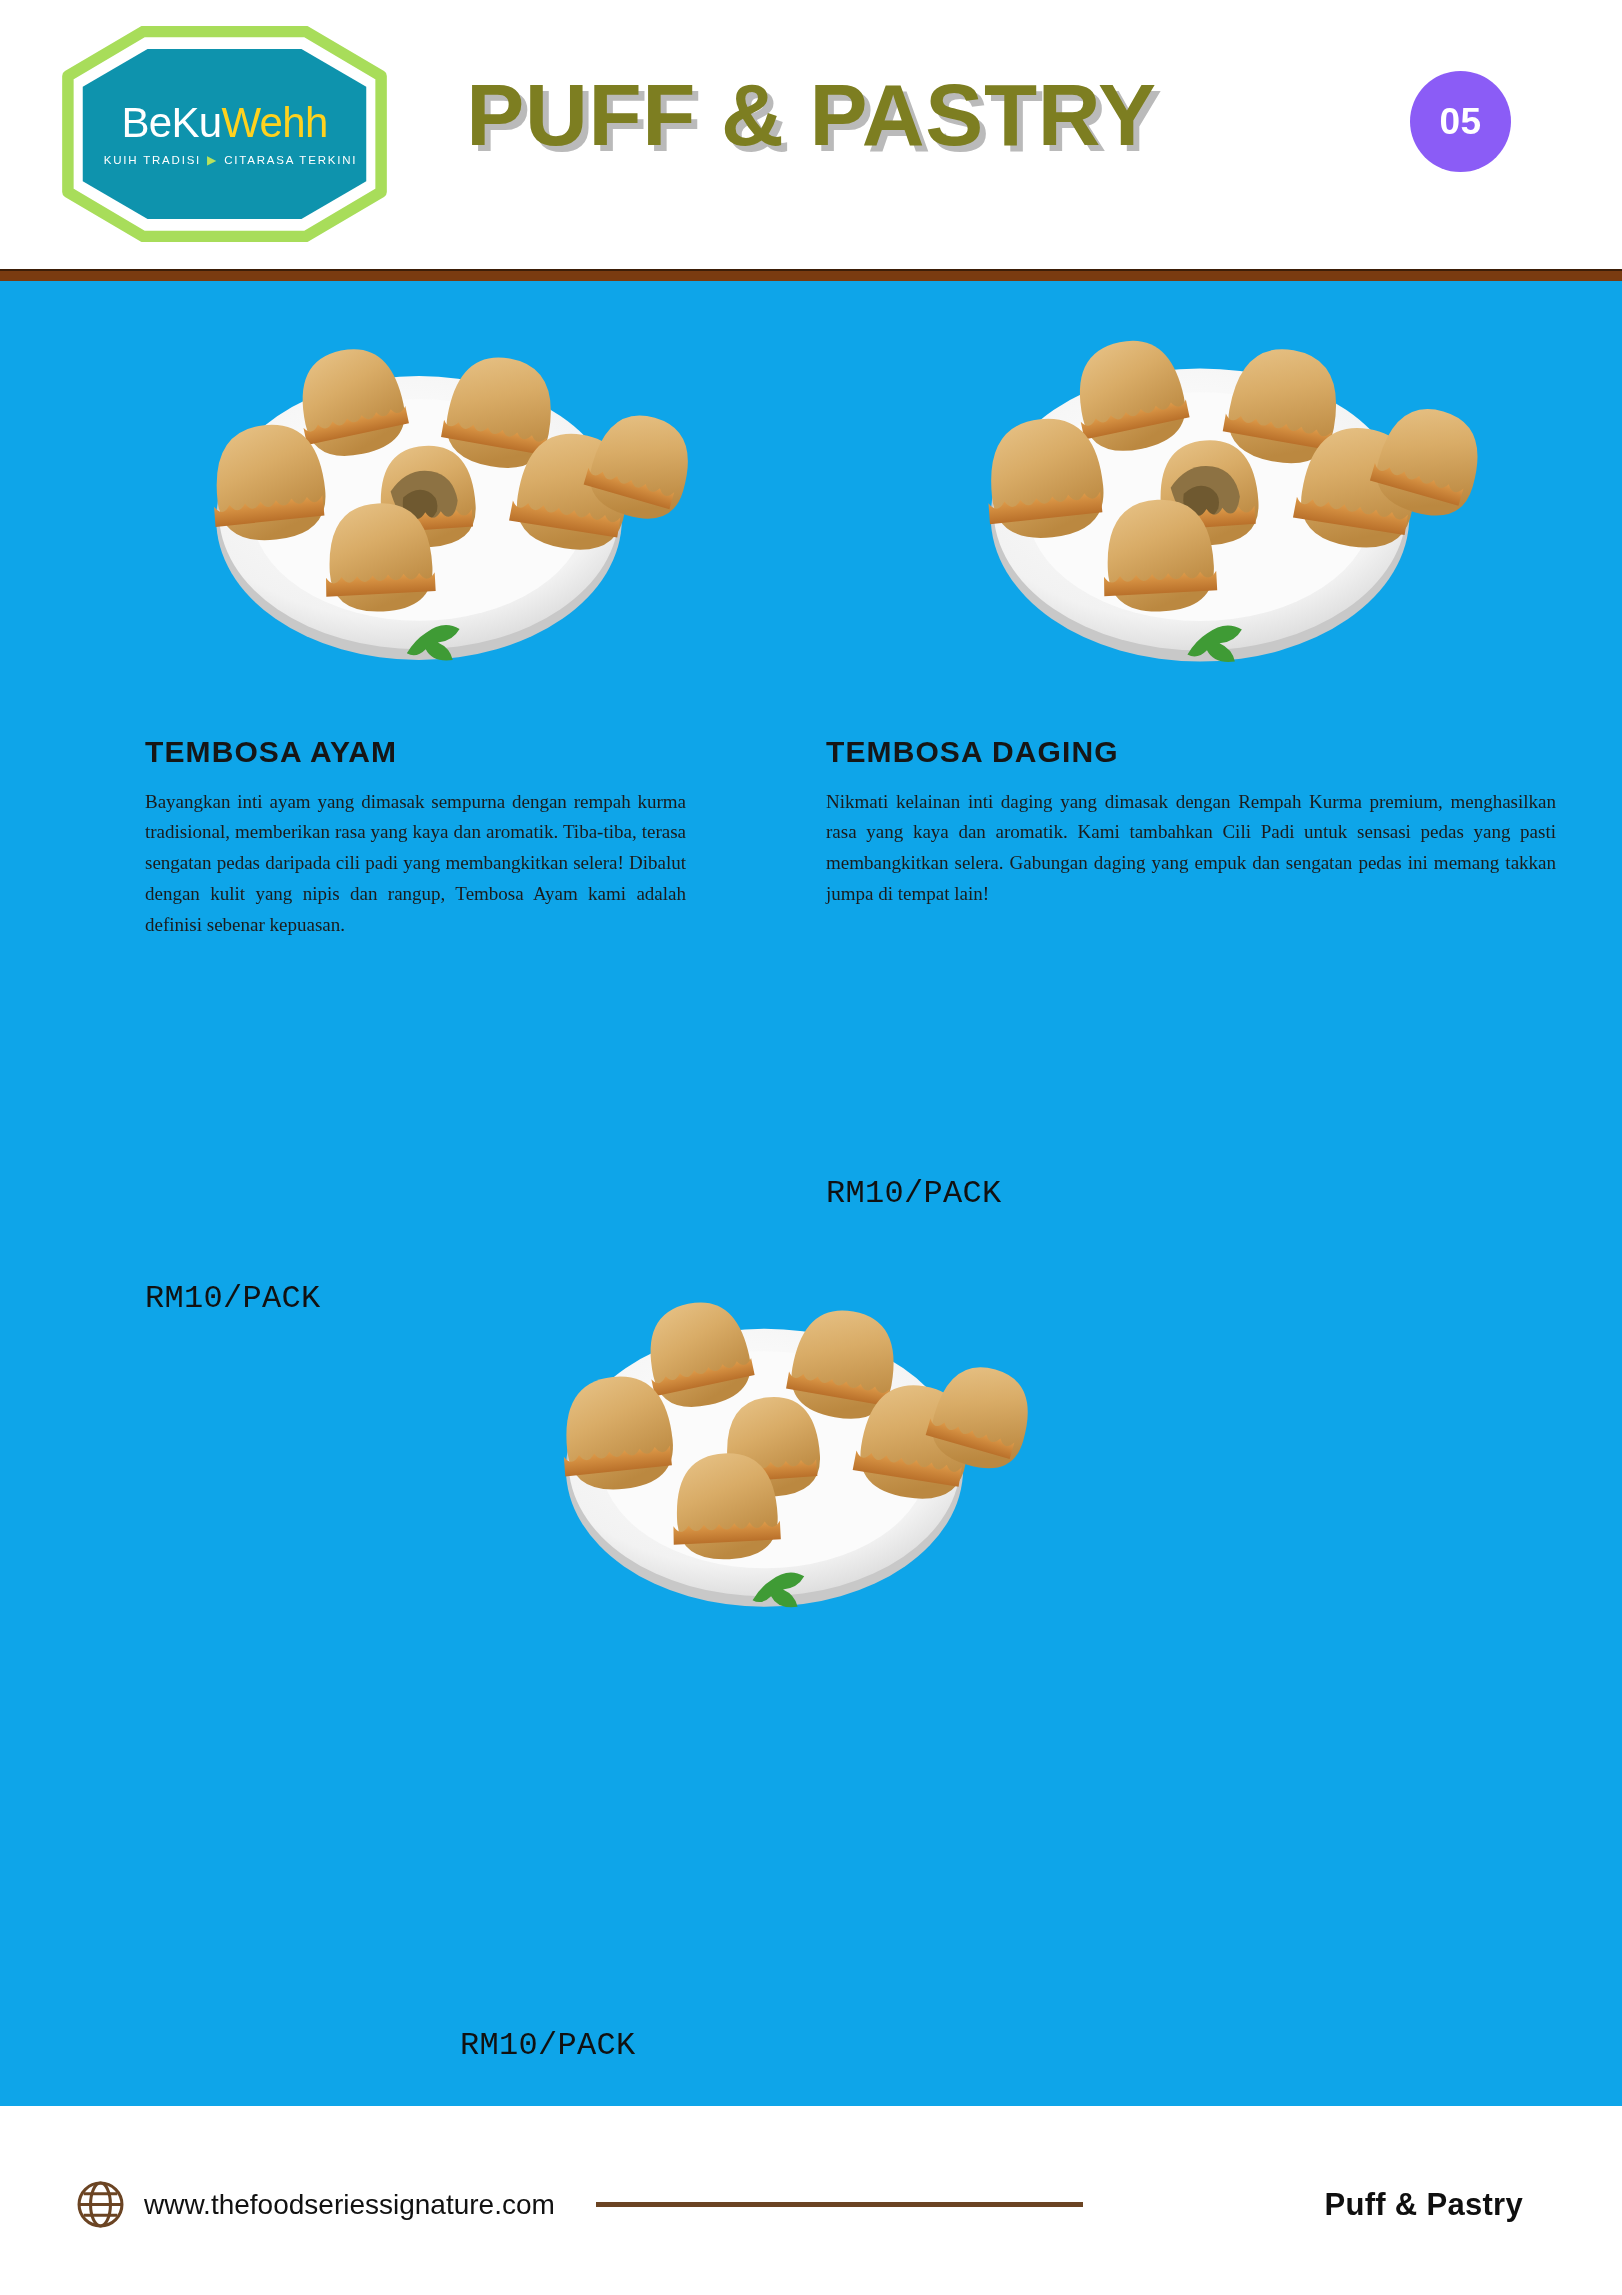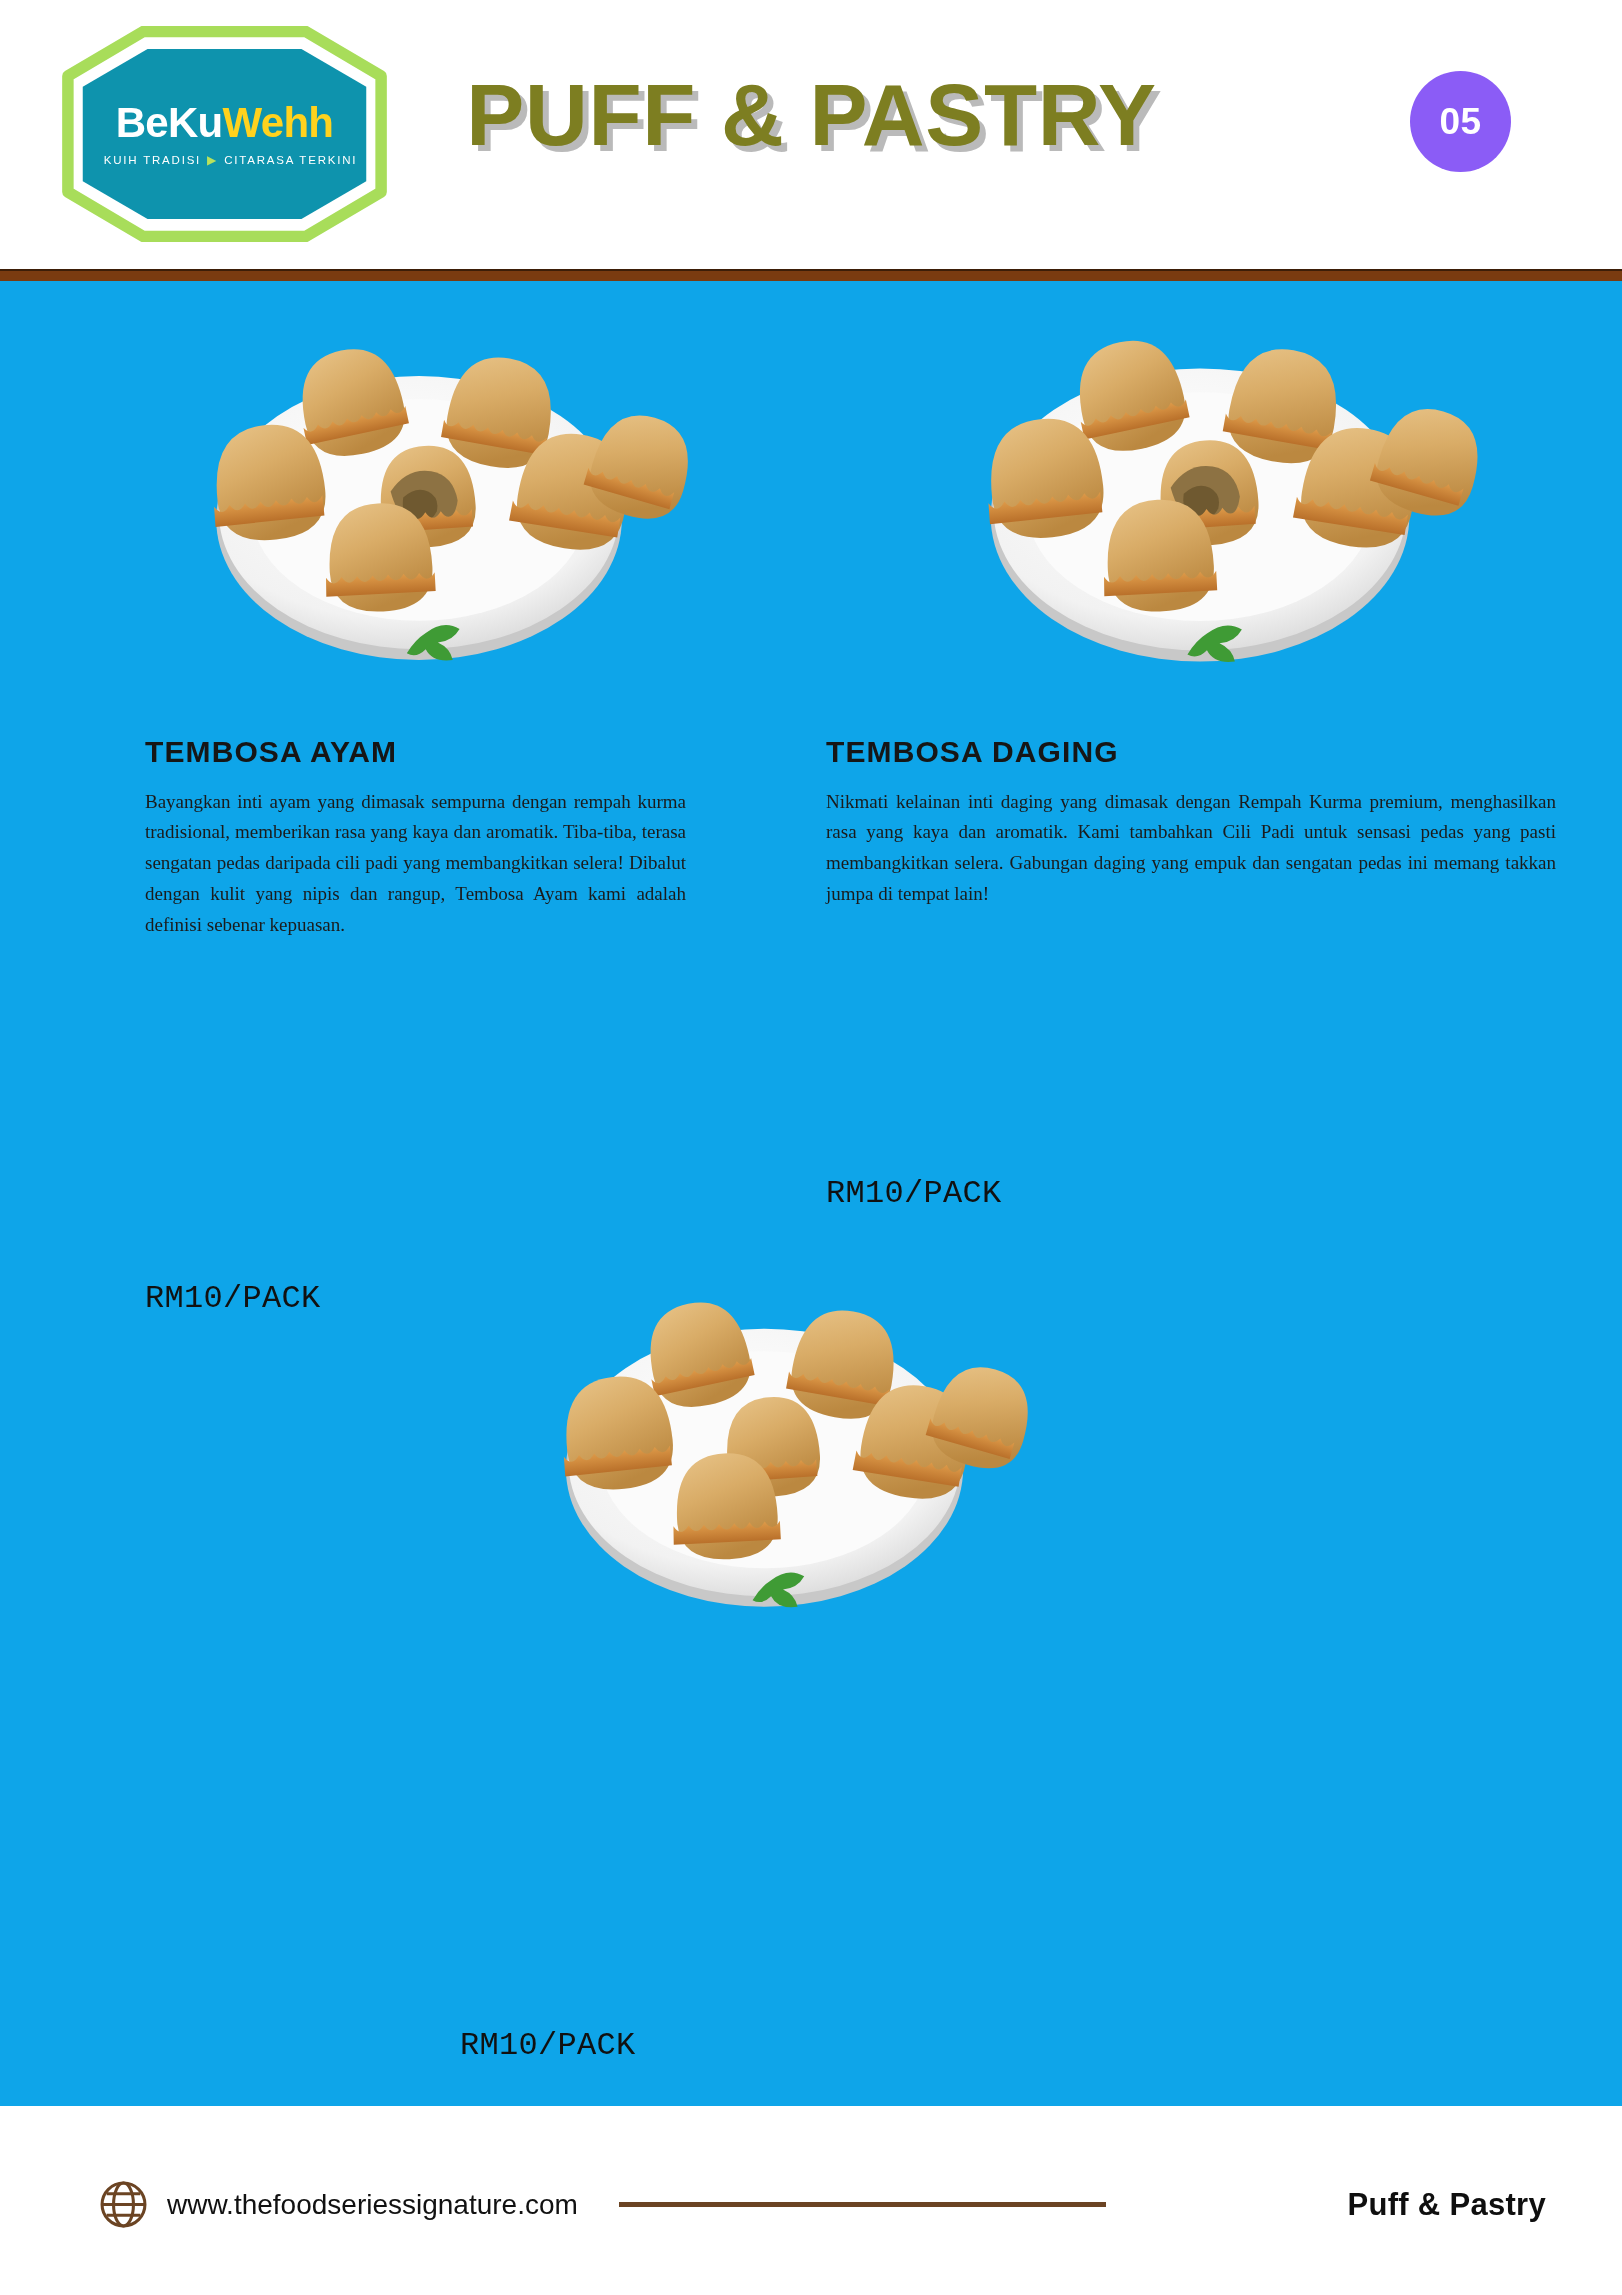--- a/index.html
+++ b/index.html
@@ -19,21 +19,21 @@
   .logo-badge {
     position:absolute; left:62px; top:26px; width:325px; height:216px;
   }
   .logo-badge svg { display:block; }
   .logo-text {
     position:absolute; left:0; top:0; width:325px; height:216px;
     display:flex; flex-direction:column; align-items:center; justify-content:center;
     pointer-events:none;
   }
   .logo-wordmark {
-    font-size:42px; font-weight:bold; letter-spacing:-0.7px;
+    font-size:42px; font-weight:normal; letter-spacing:-0.7px;
     line-height:1; white-space:nowrap;
   }
   .lw-beku { color:#ffffff; }
   .lw-wehh { color:#ffd21e; }
   .logo-tagline {
     margin-top:9.5px; font-size:11.5px; letter-spacing:1.8px; color:#ffffff;
     white-space:nowrap; display:flex; align-items:center; gap:6px;padding-left:12px;
   }
   .tag-arrow { color:#b9e25c; font-size:12px; line-height:1; }
 
@@ -101,21 +101,21 @@
 
   #block-3 { left:460px; top:1369px; width:717px; }
   #price-3 { left:460px; top:1714px; }
 
   
   .footer {
     position:absolute; left:0; top:2106px; width:1623px; height:189px;
     background:#ffffff;
   }
   .footer-inner {
-    position:absolute; left:99px; top:74px; width:1447px;
+    position:absolute; left:76px; top:74px; width:1447px;
     display:flex; align-items:center;text-align:center;
   }
   .globe-icon { width:49px; height:49px; flex:0 0 49px; }
   .footer-url {
     margin-left:19px; font-size:28px; color:#111111; white-space:nowrap;
     font-family:"Liberation Sans", sans-serif;
   }
   .footer-line {
     flex:1 1 auto; height:4.7px; background:#6b4423;
     margin:0 41px; max-width:487px;

